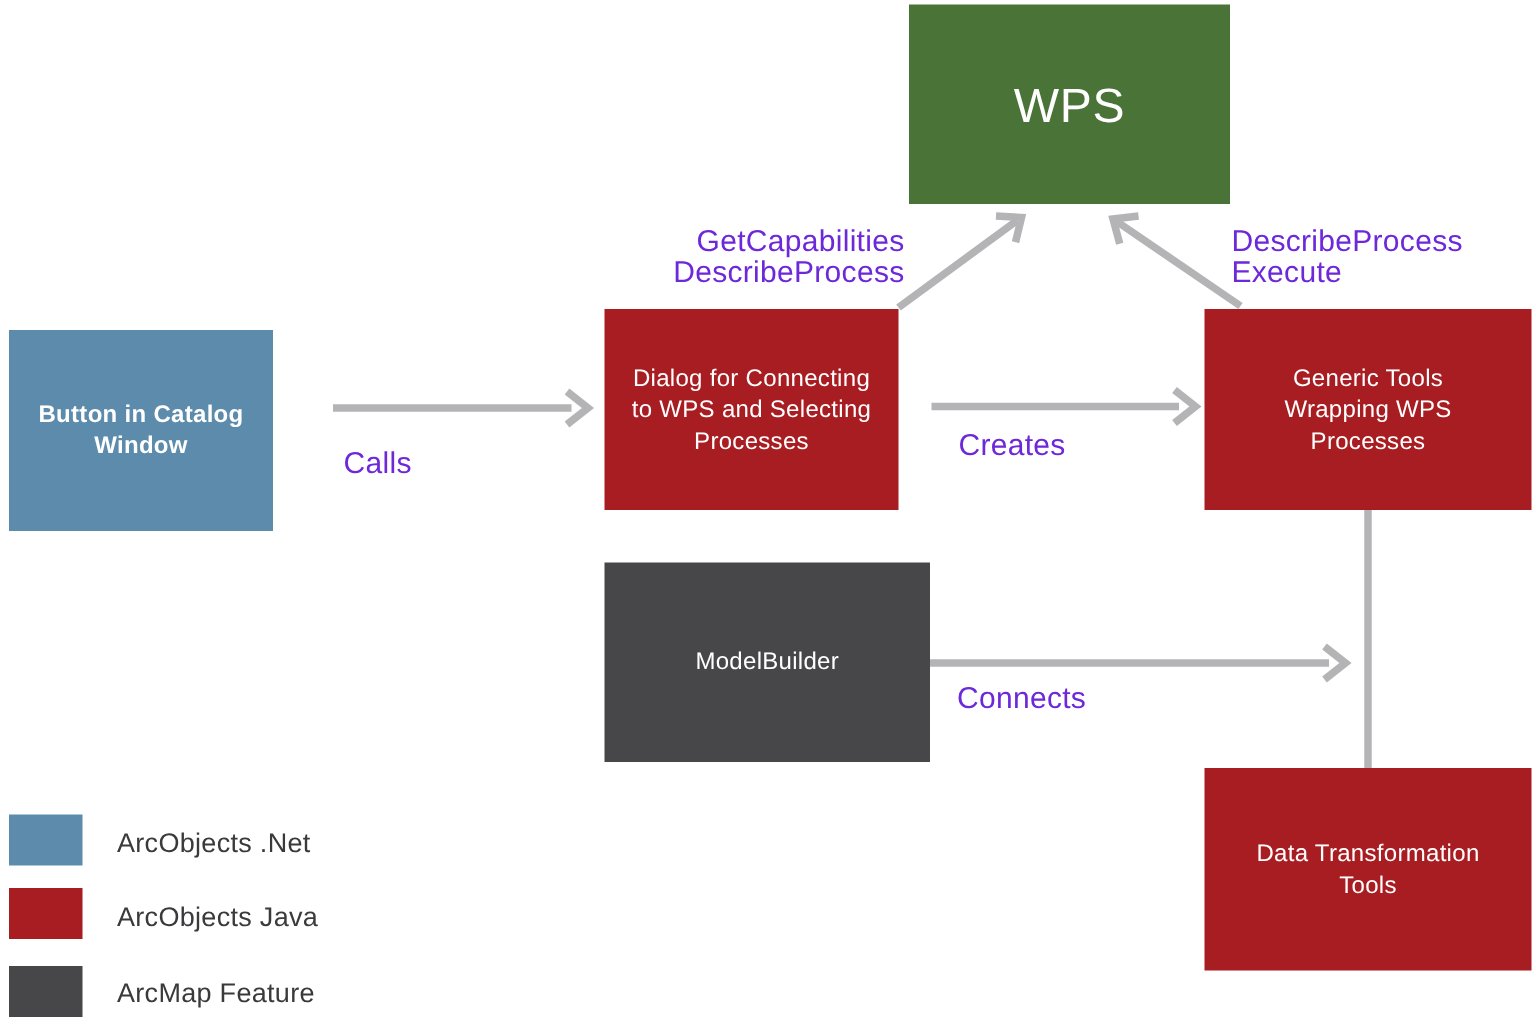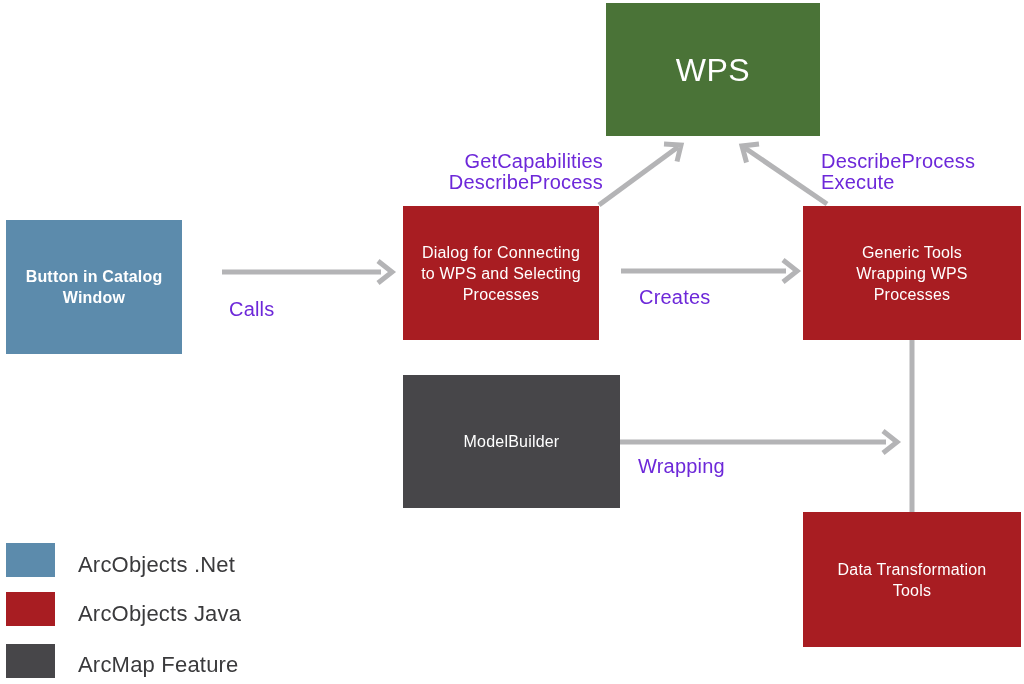--- a/index.html
+++ b/index.html
@@ -45,21 +45,21 @@
   }
   .edge-label.right-align { text-align: right; }
   .swatch {
     position: absolute;
     width: 49px;
     height: 34px;
   }
   .legend-label {
     position: absolute;
     color: #3a3a3c;
-    font-size: 22px;
+    font-size: 18px;
     letter-spacing: 0.2px;
   }
 
   
   .node-wps          { left: 606px; top: 3px;   width: 214px; height: 133px; }
   .node-button       { left: 6px;   top: 220px; width: 176px; height: 134px; font-weight: bold; }
   .node-dialog       { left: 403px; top: 206px; width: 196px; height: 134px; }
   .node-generic      { left: 803px; top: 206px; width: 218px; height: 134px; }
   .node-modelbuilder { left: 403px; top: 375px; width: 217px; height: 133px; }
   .node-datatools    { left: 803px; top: 512px; width: 218px; height: 135px; }
@@ -130,21 +130,21 @@
     <span class="node-label">ModelBuilder</span>
   </div>
 
   <div class="node node-datatools" style="background: rgb(168, 29, 34);">
     <span class="node-label">Data Transformation
 Tools</span>
   </div>
 
   <div class="edge-label label-calls">Calls</div>
   <div class="edge-label label-creates">Creates</div>
-  <div class="edge-label label-connects">Wrapping</div>
+  <div class="edge-label label-connects">Connects</div>
   <div class="edge-label label-getcap right-align">GetCapabilities
 DescribeProcess</div>
   <div class="edge-label label-descexec">DescribeProcess
 Execute</div>
 
   <div>
     <div class="swatch swatch-1" style="background: rgb(92, 139, 172);"></div>
     <div class="legend-label legend-label-1">ArcObjects .Net</div>
 
     <div class="swatch swatch-2" style="background: rgb(168, 29, 34);"></div>

